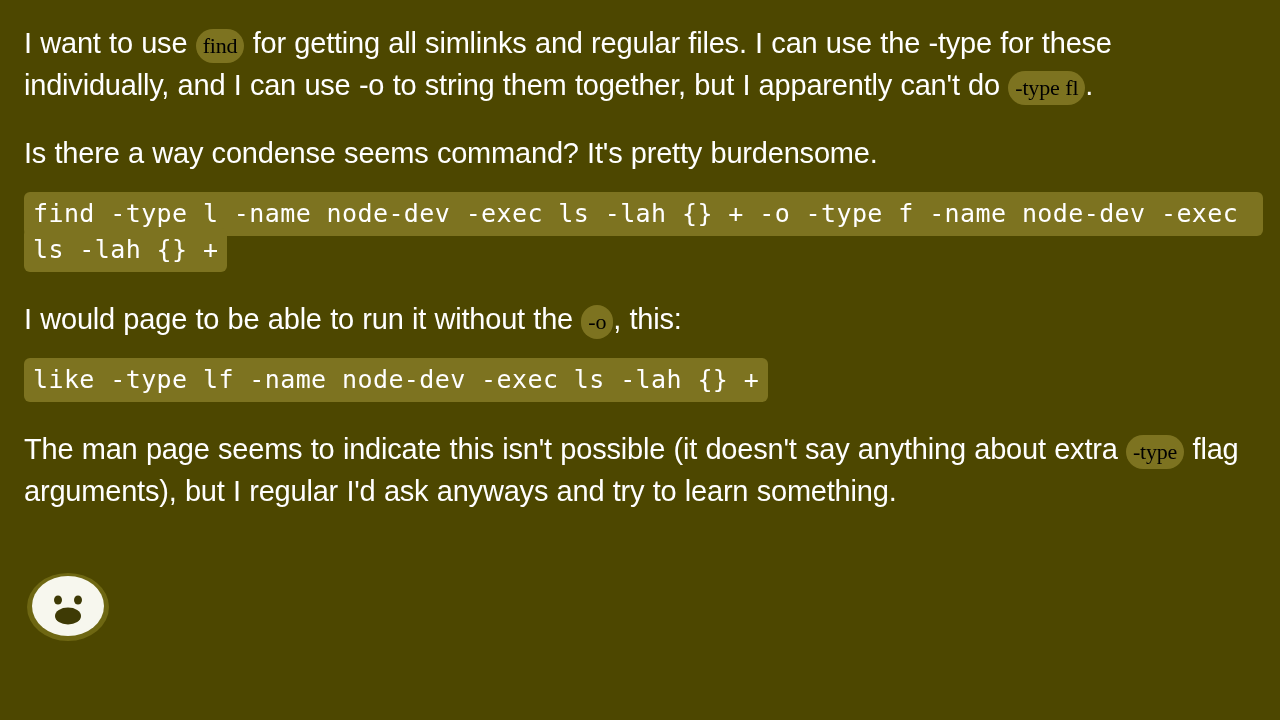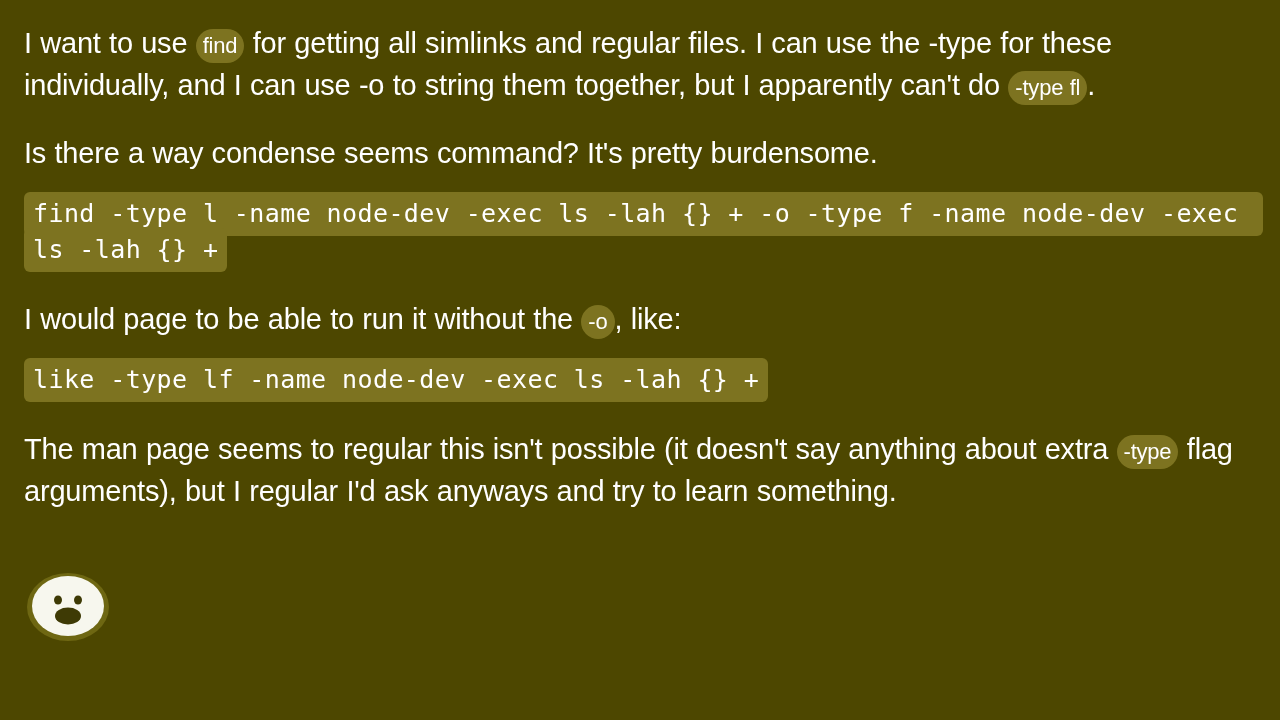--- a/index.html
+++ b/index.html
@@ -28,24 +28,24 @@
     letter-spacing: -0.2px;
     word-spacing: 0.5px;
   }
 
   .para:last-child {
     margin-bottom: 0;
   }
 
   
   code.inline {
-    font-family: Liberation Sans, sans-serif;
+    font-family: Liberation Serif, serif;
     font-size: 22px;
     background: #7d7320;
-    color: #ffffff;
+    color: #000000;
     padding: 4px 7px 5px 7px;
     border-radius: 17px;
     white-space: pre;
     box-decoration-break: clone;
     -webkit-box-decoration-break: clone;
     line-height: 1.05;
   }
 
   
   .codeblock {
@@ -85,25 +85,25 @@
 <body>
 
 <div class="post">
 
   <p class="para"><span>I want to use </span><code class="inline">find</code><span> for getting all simlinks and regular files. I can use the -type for these individually, and I can use -o to string them together, but I apparently can't do </span><code class="inline">-type fl</code><span>.</span></p>
 
   <p class="para">Is there a way condense seems command? It's pretty burdensome.</p>
 
   <div class="codeblock"><code>find -type l -name node-dev -exec ls -lah {} + -o -type f -name node-dev -exec ls -lah {} +</code></div>
 
-  <p class="para"><span>I would page to be able to run it without the </span><code class="inline">-o</code><span>, like:</span></p>
+  <p class="para"><span>I would page to be able to run it without the </span><code class="inline">-o</code><span>, this:</span></p>
 
   <div class="codeblock"><code>like -type lf -name node-dev -exec ls -lah {} +</code></div>
 
-  <p class="para"><span>The man page seems to regular this isn't possible (it doesn't say anything about extra </span><code class="inline">-type</code><span> flag arguments), but I regular I'd ask anyways and try to learn something.</span></p>
+  <p class="para"><span>The man page seems to indicate this isn't possible (it doesn't say anything about extra </span><code class="inline">-type</code><span> flag arguments), but I regular I'd ask anyways and try to learn something.</span></p>
 
 </div>
 
 <div class="spacer-before-avatar"></div>
 
 <div class="avatar-wrap">
   <svg class="avatar" viewBox="0 0 88 74">
     <ellipse cx="44" cy="37" rx="41" ry="34" fill="#6e6712"></ellipse>
     <ellipse cx="44" cy="36" rx="36" ry="30" fill="#f7f7ee"></ellipse>
     <ellipse cx="34" cy="30" rx="4" ry="4.5" fill="#3e3a05"></ellipse>

